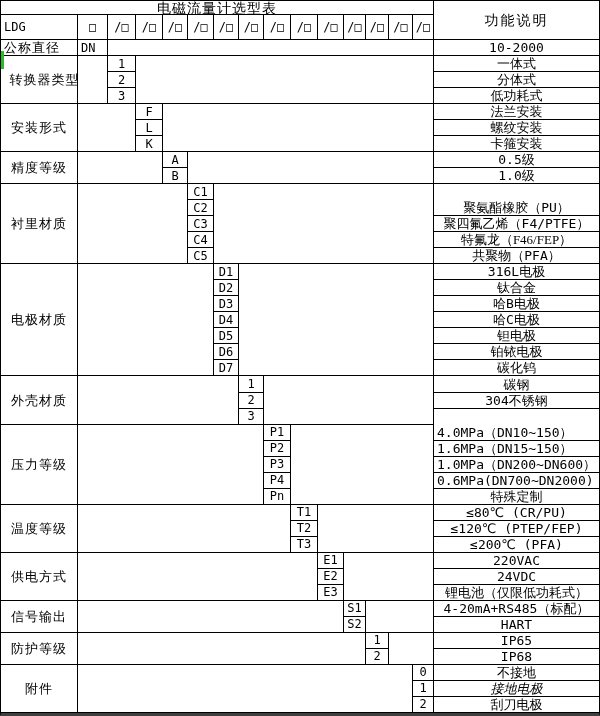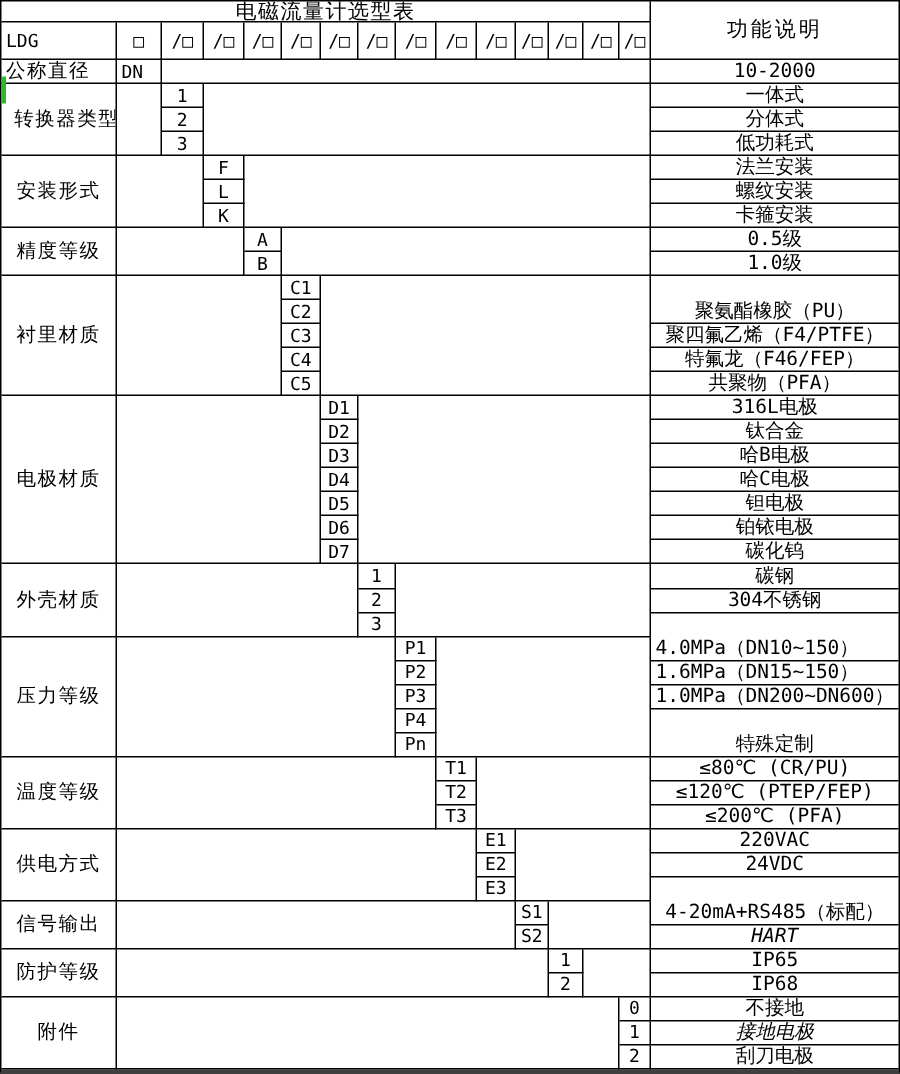--- a/index.html
+++ b/index.html
@@ -84,21 +84,21 @@
     <div class="cell bb desc" style="grid-area: 11 / 16;">1.0级</div>
     <div class="cell br bb" style="grid-area: 10 / 6 / 12 / 16;"></div>
     <div class="cell br bb label" style="grid-area: 12 / 1 / 17;">衬里材质</div>
     <div class="cell br bb" style="grid-area: 12 / 2 / 17 / 6;"></div>
     <div class="cell br bb code" style="grid-area: 12 / 6;">C1</div>
     <div class="cell br bb code" style="grid-area: 13 / 6;">C2</div>
     <div class="cell bb desc" style="grid-area: 13 / 16;">聚氨酯橡胶（PU）</div>
     <div class="cell br bb code" style="grid-area: 14 / 6;">C3</div>
     <div class="cell bb desc" style="grid-area: 14 / 16;">聚四氟乙烯（F4/PTFE）</div>
     <div class="cell br bb code" style="grid-area: 15 / 6;">C4</div>
-    <div class="cell bb desc" style="grid-area: 15 / 16;">特氟龙（F46/FEP）</div>
+    <div class="cell bb desc" style="grid-area: 15 / 16; font-family: Liberation Serif, serif;">特氟龙（F46/FEP）</div>
     <div class="cell br bb code" style="grid-area: 16 / 6;">C5</div>
     <div class="cell bb desc" style="grid-area: 16 / 16;">共聚物（PFA）</div>
     <div class="cell br bb" style="grid-area: 12 / 7 / 17 / 16;"></div>
     <div class="cell br bb label" style="grid-area: 17 / 1 / 24;">电极材质</div>
     <div class="cell br bb" style="grid-area: 17 / 2 / 24 / 7;"></div>
     <div class="cell br bb code" style="grid-area: 17 / 7;">D1</div>
     <div class="cell bb desc" style="grid-area: 17 / 16;">316L电极</div>
     <div class="cell br bb code" style="grid-area: 18 / 7;">D2</div>
     <div class="cell bb desc" style="grid-area: 18 / 16;">钛合金</div>
     <div class="cell br bb code" style="grid-area: 19 / 7;">D3</div>
@@ -122,46 +122,48 @@
     <div class="cell br bb" style="grid-area: 24 / 9 / 27 / 16;"></div>
     <div class="cell br bb label" style="grid-area: 27 / 1 / 32;">压力等级</div>
     <div class="cell br bb" style="grid-area: 27 / 2 / 32 / 9;"></div>
     <div class="cell br bb code" style="grid-area: 27 / 9;">P1</div>
     <div class="cell bb desc left" style="grid-area: 27 / 16;">4.0MPa（DN10~150）</div>
     <div class="cell br bb code" style="grid-area: 28 / 9;">P2</div>
     <div class="cell bb desc left" style="grid-area: 28 / 16;">1.6MPa（DN15~150）</div>
     <div class="cell br bb code" style="grid-area: 29 / 9;">P3</div>
     <div class="cell bb desc left" style="grid-area: 29 / 16;">1.0MPa（DN200~DN600）</div>
     <div class="cell br bb code" style="grid-area: 30 / 9;">P4</div>
+    <div class="cell bb desc left" style="grid-area: 30 / 16;">0.6MPa(DN700~DN2000)</div>
     <div class="cell br bb code" style="grid-area: 31 / 9;">Pn</div>
     <div class="cell bb desc" style="grid-area: 31 / 16;">特殊定制</div>
     <div class="cell br bb" style="grid-area: 27 / 10 / 32 / 16;"></div>
     <div class="cell br bb label" style="grid-area: 32 / 1 / 35;">温度等级</div>
     <div class="cell br bb" style="grid-area: 32 / 2 / 35 / 10;"></div>
     <div class="cell br bb code" style="grid-area: 32 / 10;">T1</div>
     <div class="cell bb desc" style="grid-area: 32 / 16;">≤80℃ (CR/PU)</div>
     <div class="cell br bb code" style="grid-area: 33 / 10;">T2</div>
     <div class="cell bb desc" style="grid-area: 33 / 16;">≤120℃ (PTEP/FEP)</div>
     <div class="cell br bb code" style="grid-area: 34 / 10;">T3</div>
     <div class="cell bb desc" style="grid-area: 34 / 16;">≤200℃ (PFA)</div>
     <div class="cell br bb" style="grid-area: 32 / 11 / 35 / 16;"></div>
     <div class="cell br bb label" style="grid-area: 35 / 1 / 38;">供电方式</div>
     <div class="cell br bb" style="grid-area: 35 / 2 / 38 / 11;"></div>
     <div class="cell br bb code" style="grid-area: 35 / 11;">E1</div>
     <div class="cell bb desc" style="grid-area: 35 / 16;">220VAC</div>
     <div class="cell br bb code" style="grid-area: 36 / 11;">E2</div>
     <div class="cell bb desc" style="grid-area: 36 / 16;">24VDC</div>
     <div class="cell br bb code" style="grid-area: 37 / 11;">E3</div>
+    <div class="cell bb desc" style="grid-area: 37 / 16;">锂电池（仅限低功耗式）</div>
     <div class="cell br bb" style="grid-area: 35 / 12 / 38 / 16;"></div>
     <div class="cell br bb label" style="grid-area: 38 / 1 / 40;">信号输出</div>
     <div class="cell br bb" style="grid-area: 38 / 2 / 40 / 12;"></div>
     <div class="cell br bb code" style="grid-area: 38 / 12;">S1</div>
     <div class="cell bb desc" style="grid-area: 38 / 16;">4-20mA+RS485（标配）</div>
     <div class="cell br bb code" style="grid-area: 39 / 12;">S2</div>
-    <div class="cell bb desc" style="grid-area: 39 / 16; font-style: italic;">HART</div>
+    <div class="cell bb desc" style="grid-area: 39 / 16;">HART</div>
     <div class="cell br bb" style="grid-area: 38 / 13 / 40 / 16;"></div>
     <div class="cell br bb label" style="grid-area: 40 / 1 / 42;">防护等级</div>
     <div class="cell br bb" style="grid-area: 40 / 2 / 42 / 13;"></div>
     <div class="cell br bb code" style="grid-area: 40 / 13;">1</div>
     <div class="cell bb desc" style="grid-area: 40 / 16;">IP65</div>
     <div class="cell br bb code" style="grid-area: 41 / 13;">2</div>
     <div class="cell bb desc" style="grid-area: 41 / 16;">IP68</div>
     <div class="cell br bb" style="grid-area: 40 / 14 / 42 / 16;"></div>
     <div class="cell br bb label" style="grid-area: 42 / 1 / 45;">附件</div>
     <div class="cell br bb" style="grid-area: 42 / 2 / 45 / 15;"></div>

